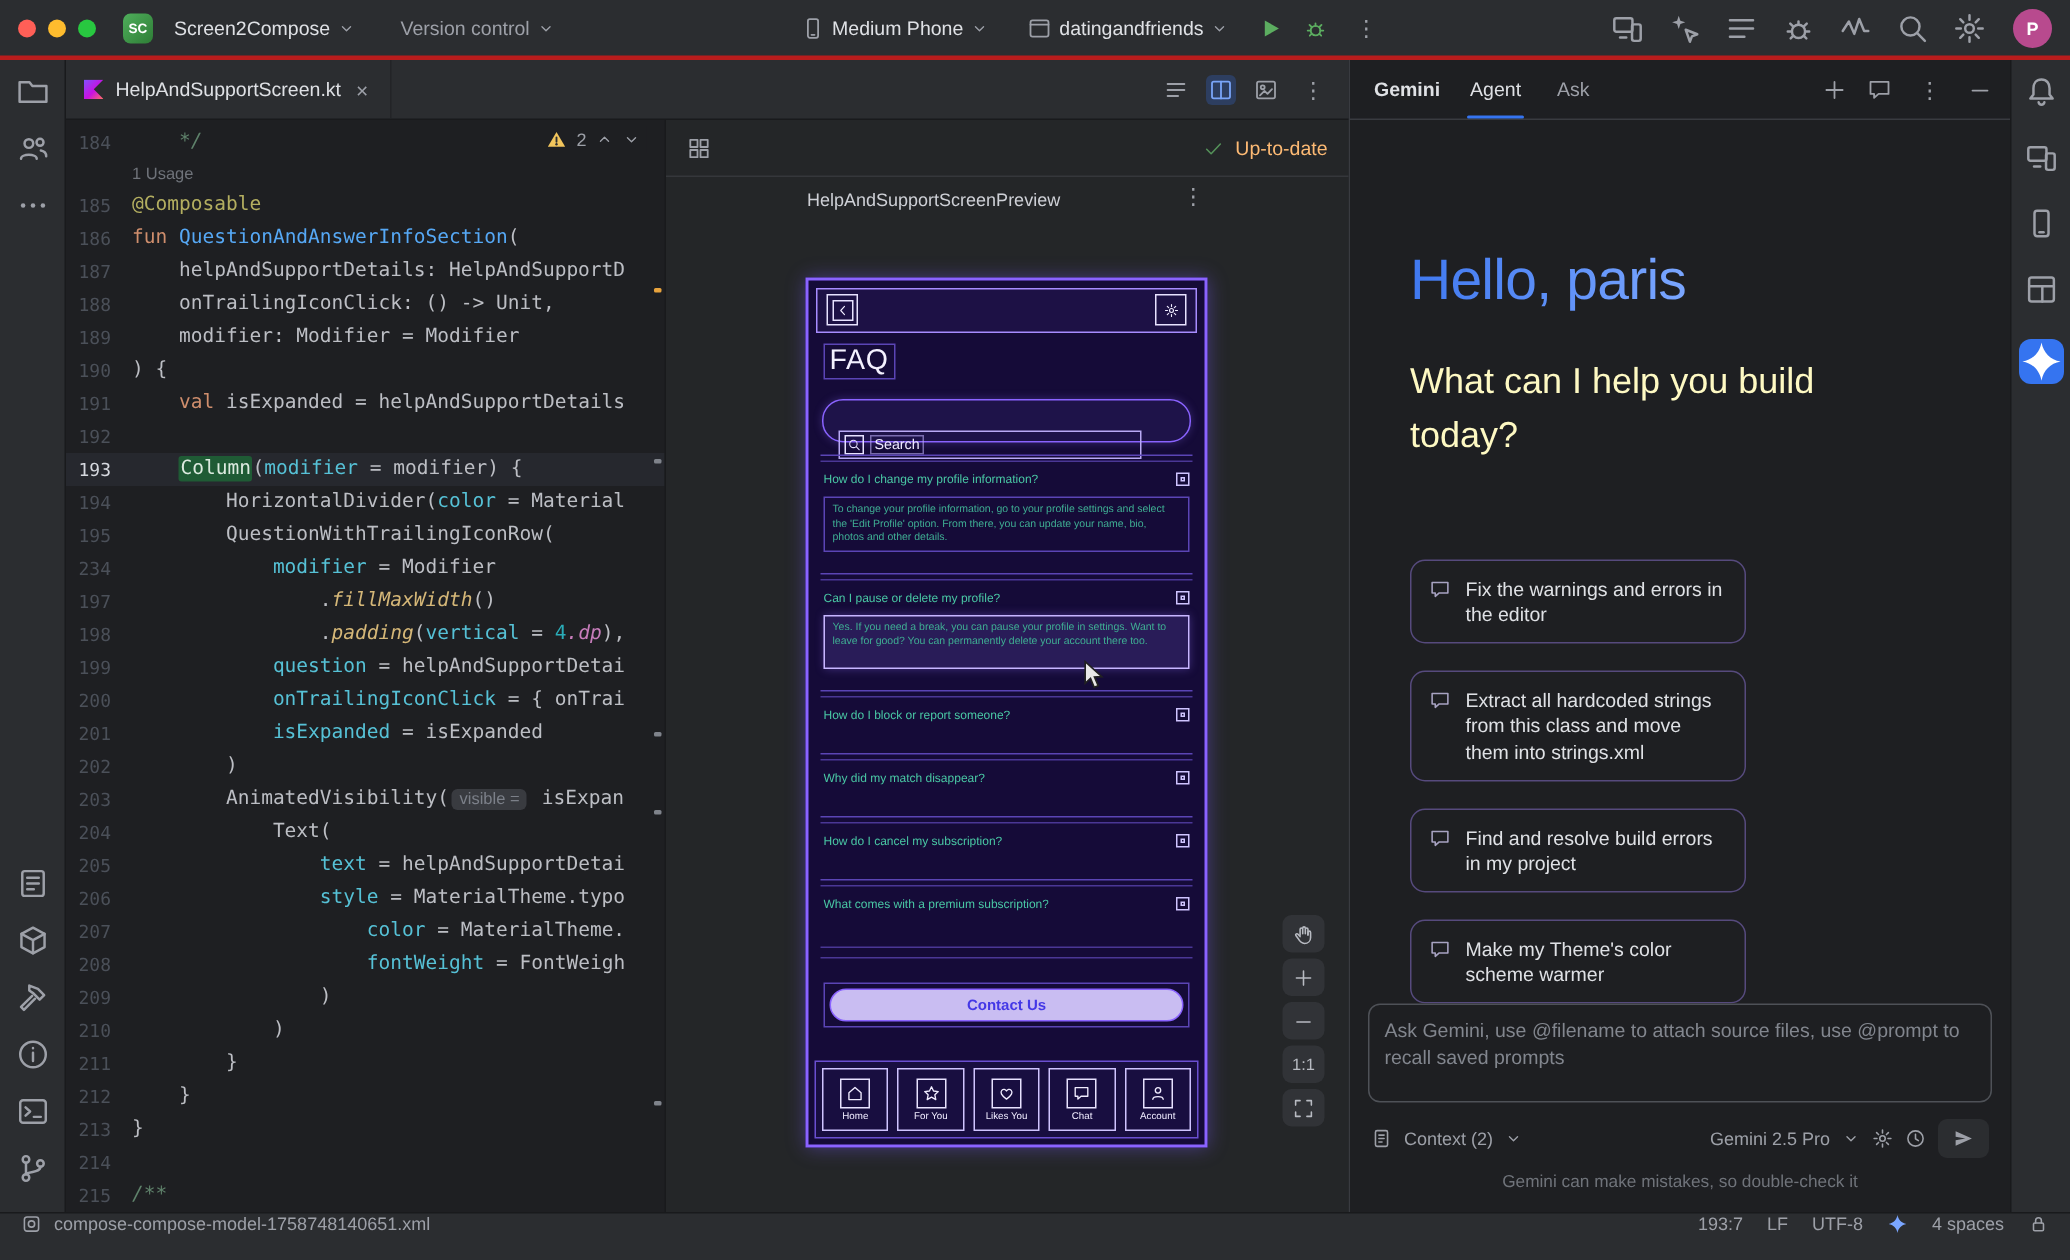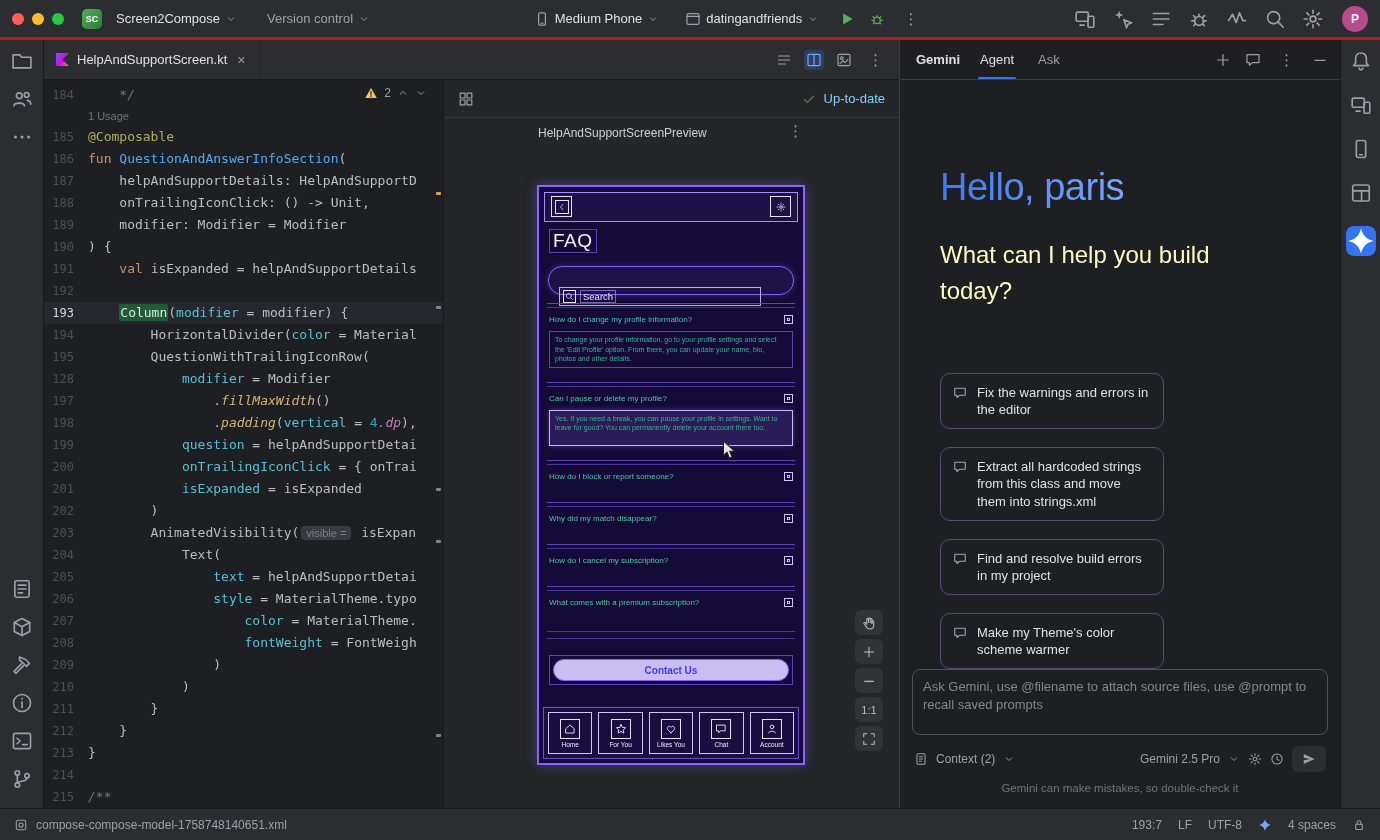--- a/index.html
+++ b/index.html
@@ -76,21 +76,21 @@
     font-family:"Liberation Sans",sans-serif; }
   .stripe { position:absolute; top:0; right:0; width:8px; height:100%; }
   .stripe-mark { position:absolute; right:2px; width:5px; height:3px; border-radius:1px; }
   .stripe-mark.warning { background:#e8a33d; }
   .stripe-mark.mark { background:#7f838b; }
 
   
   .preview-pane { flex:1; background:#242628; display:flex; flex-direction:column; min-width:0; }
   .preview-toolbar { height:38px; border-bottom:1px solid #35373b; display:flex; align-items:center;
     padding:0 14px; gap:8px; color:#9da0a8; }
-  .uptodate { color:#7dd3fc; }
+  .uptodate { color:#fdba74; }
   .green { color:#549159; }
   .preview-surface { flex:1; position:relative; overflow:hidden; }
   .preview-label-row { position:absolute; left:94px; top:8px; font-size:12px; color:#ced0d6; }
   .preview-kebab { position:absolute; left:340px; top:4px; }
 
   .phone { position:absolute; left:93px; top:67px; width:268px; height:580px; background:#150b38;
     border:2px solid #8a63ff; box-shadow:0 0 12px rgba(123,92,255,.4); }
   .phone-topbar { position:absolute; left:5px; right:5px; top:5px; height:30px; border:1.3px solid #a78cff;
     background:rgba(122,95,224,.08); }
   .tb-btn { position:absolute; top:3px; width:21px; height:21px; border:1.3px solid #e8e2ff;
@@ -165,21 +165,21 @@
     resize:none; outline:none; }
   .gem-input-zone textarea::placeholder { color:#82868e; }
   .gem-controls { display:flex; align-items:center; gap:8px; padding:8px 2px 4px; color:#9da0a8; font-size:12px; }
   .gem-controls .ico { color:#9da0a8; }
   .send-btn { width:34px; height:26px; background:#2b2d30; border-radius:6px; color:#6b6f76;
     display:flex; align-items:center; justify-content:center; }
   .gem-disclaimer { text-align:center; font-size:11.5px; color:#6f737a; padding:6px 0 8px; }
 
   
   .statusbar { height:32px; background:#2b2d30; border-top:1px solid #191a1c; display:flex;
-    align-items:center; padding:0 14px; gap:8px; font-size:12px; color:#9da0a8; flex-shrink:0; }
+    align-items:flex-start; padding:0 14px; gap:8px; font-size:12px; color:#9da0a8; flex-shrink:0; }
   .sb-right { display:flex; align-items:center; gap:16px; }
   .sb-right .ico { color:#9da0a8; }
   .sb-gem { color:#7aa6ff !important; }
 </style>
 </head>
 <body>
 
 <div class="app">
 
   <header class="titlebar">
@@ -402,21 +402,21 @@
               <div class="code-line"><span class="ln">186</span><span class="lc"><span class="tk-k">fun </span><span class="tk-f">QuestionAndAnswerInfoSection</span><span class="tk-p">(</span></span></div>
               <div class="code-line"><span class="ln">187</span><span class="lc"><span class="tk-p">    helpAndSupportDetails: HelpAndSupportD</span></span></div>
               <div class="code-line"><span class="ln">188</span><span class="lc"><span class="tk-p">    onTrailingIconClick: () -&gt; Unit,</span></span></div>
               <div class="code-line"><span class="ln">189</span><span class="lc"><span class="tk-p">    modifier: Modifier = Modifier</span></span></div>
               <div class="code-line"><span class="ln">190</span><span class="lc"><span class="tk-p">) {</span></span></div>
               <div class="code-line"><span class="ln">191</span><span class="lc"><span class="tk-p">    </span><span class="tk-k">val </span><span class="tk-p">isExpanded = helpAndSupportDetails</span></span></div>
               <div class="code-line"><span class="ln">192</span><span class="lc"></span></div>
               <div class="code-line current"><span class="ln">193</span><span class="lc"><span class="tk-p">    </span><span class="tk-h">Column</span><span class="tk-p">(</span><span class="tk-m">modifier</span><span class="tk-p"> = modifier) {</span></span></div>
               <div class="code-line"><span class="ln">194</span><span class="lc"><span class="tk-p">        HorizontalDivider(</span><span class="tk-m">color</span><span class="tk-p"> = Material</span></span></div>
               <div class="code-line"><span class="ln">195</span><span class="lc"><span class="tk-p">        QuestionWithTrailingIconRow(</span></span></div>
-              <div class="code-line"><span class="ln">128</span><span class="lc"><span class="tk-p">            </span><span class="tk-m">modifier</span><span class="tk-p"> = Modifier</span></span></div>
+              <div class="code-line"><span class="ln">234</span><span class="lc"><span class="tk-p">            </span><span class="tk-m">modifier</span><span class="tk-p"> = Modifier</span></span></div>
               <div class="code-line"><span class="ln">197</span><span class="lc"><span class="tk-p">                .</span><span class="tk-e">fillMaxWidth</span><span class="tk-p">()</span></span></div>
               <div class="code-line"><span class="ln">198</span><span class="lc"><span class="tk-p">                .</span><span class="tk-e">padding</span><span class="tk-p">(</span><span class="tk-m">vertical</span><span class="tk-p"> = </span><span class="tk-u">4</span><span class="tk-d">.dp</span><span class="tk-p">),</span></span></div>
               <div class="code-line"><span class="ln">199</span><span class="lc"><span class="tk-p">            </span><span class="tk-m">question</span><span class="tk-p"> = helpAndSupportDetai</span></span></div>
               <div class="code-line"><span class="ln">200</span><span class="lc"><span class="tk-p">            </span><span class="tk-m">onTrailingIconClick</span><span class="tk-p"> = { onTrai</span></span></div>
               <div class="code-line"><span class="ln">201</span><span class="lc"><span class="tk-p">            </span><span class="tk-m">isExpanded</span><span class="tk-p"> = isExpanded</span></span></div>
               <div class="code-line"><span class="ln">202</span><span class="lc"><span class="tk-p">        )</span></span></div>
               <div class="code-line"><span class="ln">203</span><span class="lc"><span class="tk-p">        AnimatedVisibility(</span><span class="tk-i">visible =</span><span class="tk-p"> isExpan</span></span></div>
               <div class="code-line"><span class="ln">204</span><span class="lc"><span class="tk-p">            Text(</span></span></div>
               <div class="code-line"><span class="ln">205</span><span class="lc"><span class="tk-p">                </span><span class="tk-m">text</span><span class="tk-p"> = helpAndSupportDetai</span></span></div>
               <div class="code-line"><span class="ln">206</span><span class="lc"><span class="tk-p">                </span><span class="tk-m">style</span><span class="tk-p"> = MaterialTheme.typo</span></span></div>

